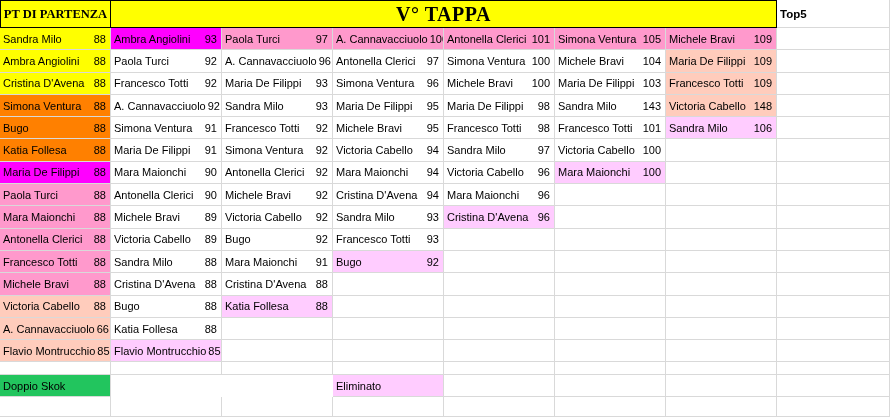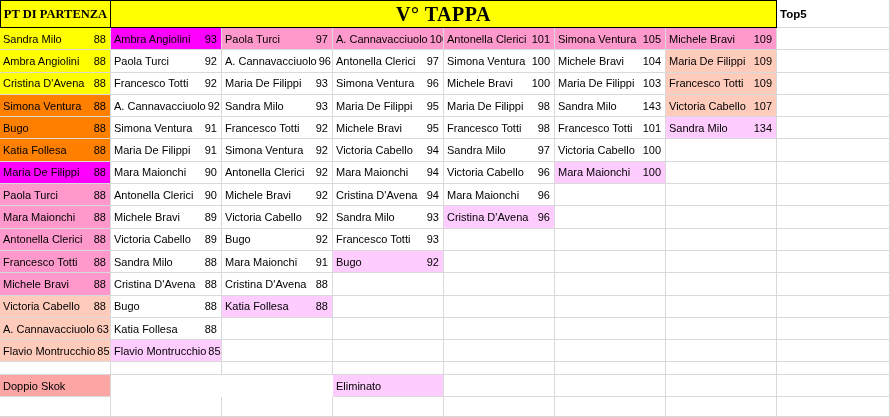--- a/index.html
+++ b/index.html
@@ -102,21 +102,21 @@
     <div class="cell" style="grid-area: 13 / 1; background: rgb(255, 153, 204);">
       <span class="nm">Michele Bravi</span>
       <span class="vl">88</span>
     </div>
     <div class="cell" style="grid-area: 14 / 1; background: rgb(255, 204, 188);">
       <span class="nm">Victoria Cabello</span>
       <span class="vl">88</span>
     </div>
     <div class="cell" style="grid-area: 15 / 1; background: rgb(255, 204, 188);">
       <span class="nm">A. Cannavacciuolo</span>
-      <span class="vl">63</span>
+      <span class="vl">66</span>
     </div>
     <div class="cell" style="grid-area: 16 / 1; background: rgb(255, 204, 188);">
       <span class="nm">Flavio Montrucchio</span>
       <span class="vl">85</span>
     </div>
     <div class="cell" style="grid-area: 2 / 2; background: rgb(255, 0, 255);">
       <span class="nm">Ambra Angiolini</span>
       <span class="vl">93</span>
     </div>
     <div class="cell" style="grid-area: 3 / 2; background: rgb(255, 255, 255);">
@@ -362,25 +362,25 @@
     <div class="cell" style="grid-area: 3 / 7; background: rgb(255, 204, 188);">
       <span class="nm">Maria De Filippi</span>
       <span class="vl">109</span>
     </div>
     <div class="cell" style="grid-area: 4 / 7; background: rgb(255, 204, 188);">
       <span class="nm">Francesco Totti</span>
       <span class="vl">109</span>
     </div>
     <div class="cell" style="grid-area: 5 / 7; background: rgb(255, 204, 188);">
       <span class="nm">Victoria Cabello</span>
-      <span class="vl">107</span>
+      <span class="vl">148</span>
     </div>
     <div class="cell" style="grid-area: 6 / 7; background: rgb(255, 204, 255);">
       <span class="nm">Sandra Milo</span>
-      <span class="vl">134</span>
+      <span class="vl">106</span>
     </div>
     <div class="cell" style="grid-area: 7 / 7;"></div>
     <div class="cell" style="grid-area: 8 / 7;"></div>
     <div class="cell" style="grid-area: 9 / 7;"></div>
     <div class="cell" style="grid-area: 10 / 7;"></div>
     <div class="cell" style="grid-area: 11 / 7;"></div>
     <div class="cell" style="grid-area: 12 / 7;"></div>
     <div class="cell" style="grid-area: 13 / 7;"></div>
     <div class="cell" style="grid-area: 14 / 7;"></div>
     <div class="cell" style="grid-area: 15 / 7;"></div>
@@ -401,21 +401,21 @@
     <div class="cell" style="grid-area: 15 / 8;"></div>
     <div class="cell" style="grid-area: 16 / 8;"></div>
     <div class="cell" style="grid-area: 17 / 1;"></div>
     <div class="cell" style="grid-area: 17 / 2;"></div>
     <div class="cell" style="grid-area: 17 / 3;"></div>
     <div class="cell" style="grid-area: 17 / 4;"></div>
     <div class="cell" style="grid-area: 17 / 5;"></div>
     <div class="cell" style="grid-area: 17 / 6;"></div>
     <div class="cell" style="grid-area: 17 / 7;"></div>
     <div class="cell" style="grid-area: 17 / 8;"></div>
-    <div class="cell" style="grid-area: 18 / 1; background: #fca5a5;">
+    <div class="cell" style="grid-area: 18 / 1; background: #22c55e;">
       <span class="nm">Doppio Skok</span>
     </div>
     <div class="cell" style="grid-area: 18 / 4; background: rgb(255, 204, 255);">
       <span class="nm">Eliminato</span>
     </div>
     <div class="cell" style="grid-area: 18 / 5;"></div>
     <div class="cell" style="grid-area: 18 / 6;"></div>
     <div class="cell" style="grid-area: 18 / 7;"></div>
     <div class="cell" style="grid-area: 18 / 8;"></div>
     <div class="cell" style="grid-area: 19 / 1;"></div>

